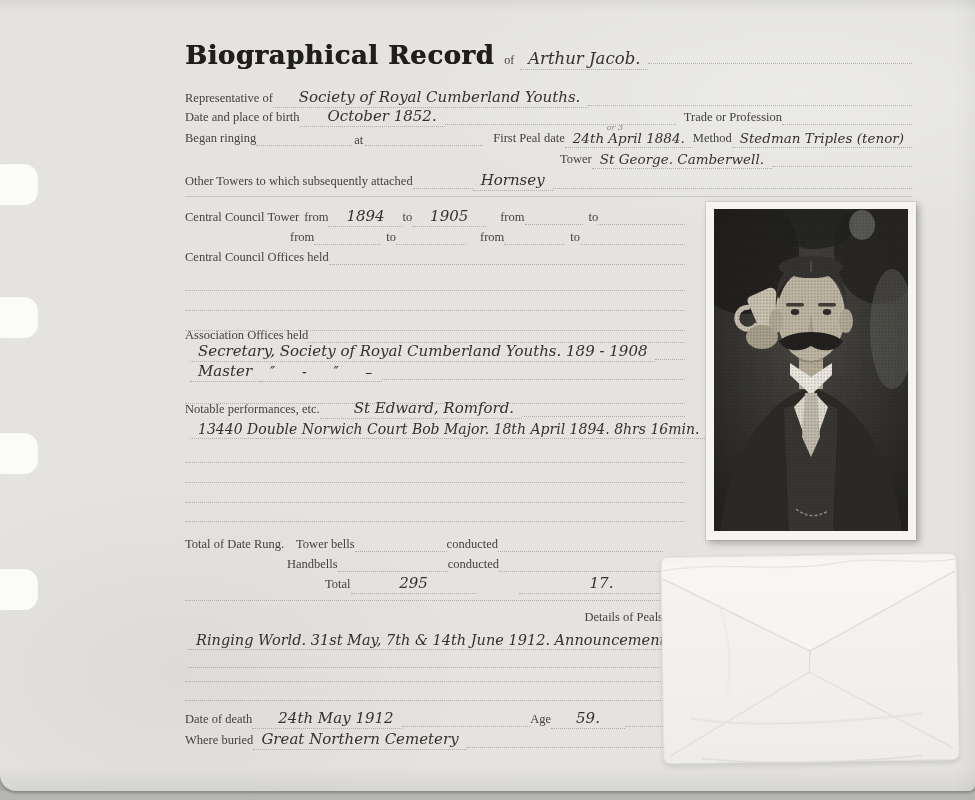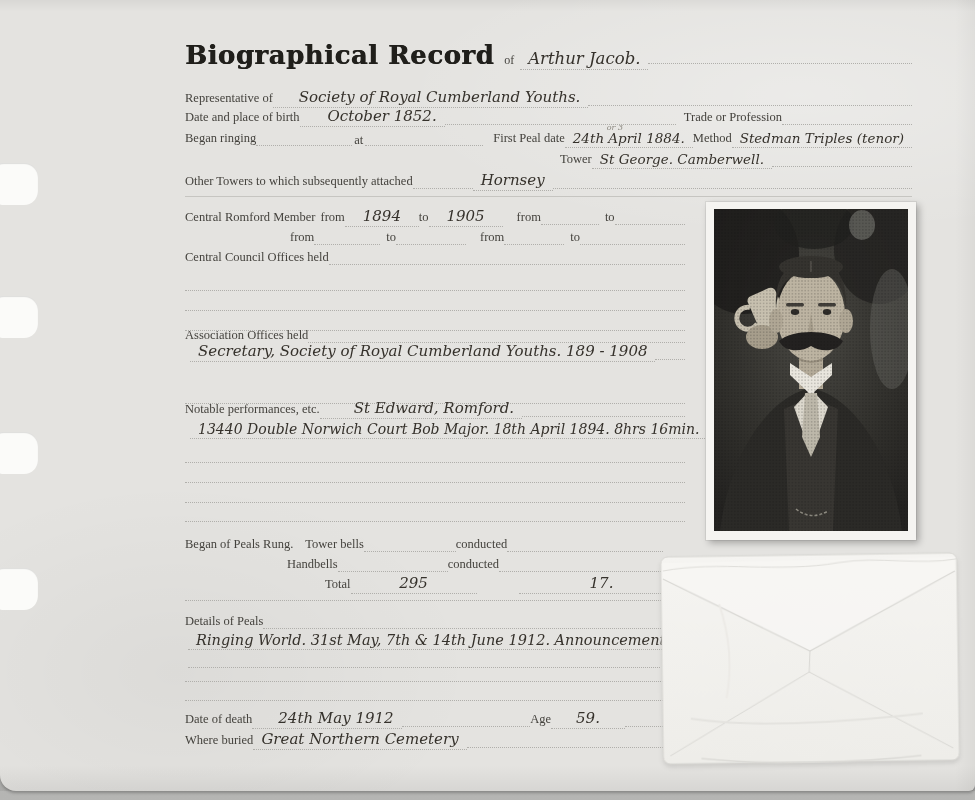--- a/index.html
+++ b/index.html
@@ -105,21 +105,21 @@
     <div class="row" style="left:185px;top:170px;width:727px;height:21px;">
       <span class="lbl">Other Towers to which subsequently attached</span>
       <div class="fill fw" style="width:60px;"></div>
       <span class="hw">Hornsey</span>
       <div class="fill"></div>
     </div>
 
     <div class="sep" style="left:185px;top:196px;width:727px;"></div>
 
     <div class="row" style="left:185px;top:206px;width:500px;height:21px;">
-      <span class="lbl">Central Romford Member</span>
+      <span class="lbl">Central Council Tower</span>
       <span class="lbl" style="margin-left:5px;">from</span>
       <span class="hw hw-c fw" style="width:58px;">1894</span>
       <span class="lbl">to</span>
       <span class="hw hw-c fw" style="width:58px;">1905</span>
       <span class="lbl" style="margin-left:14px;">from</span>
       <div class="fill fw" style="width:58px;"></div>
       <span class="lbl" style="margin-left:6px;">to</span>
       <div class="fill"></div>
     </div>
 
@@ -143,58 +143,63 @@
     <div class="rule" style="left:185px;top:330px;width:500px;"></div>
 
     <div class="row" style="left:185px;top:324px;width:500px;height:21px;">
       <span class="lbl">Association Offices held</span>
       <div class="fill"></div>
     </div>
     <div class="row" style="left:190px;top:341px;width:495px;height:21px;">
       <span class="hw">Secretary, Society of Royal Cumberland Youths. 189  -  1908</span>
       <div class="fill"></div>
     </div>
+    <div class="row" style="left:190px;top:361px;width:495px;height:21px;">
+      <span class="hw">Master</span>
+      <span class="dittos">″      -      ″      –</span>
+      <div class="fill"></div>
+    </div>
     <div class="rule" style="left:185px;top:403px;width:500px;"></div>
 
     <div class="row" style="left:185px;top:398px;width:500px;height:21px;justify-content:center;">
       <span class="lbl">Notable performances, etc.</span>
       <span class="hw" style="padding-left:34px;">St Edward, Romford.</span>
       <div class="fill"></div>
     </div>
     <div class="row" style="left:190px;top:418px;width:495px;height:21px;">
       <span class="hw" style="font-size:14px;">13440 Double Norwich Court Bob Major. 18th April 1894. 8hrs 16min.</span>
       <div class="fill"></div>
     </div>
     <div class="rule" style="left:185px;top:462px;width:500px;"></div>
     <div class="rule" style="left:185px;top:482px;width:500px;"></div>
     <div class="rule" style="left:185px;top:502px;width:500px;"></div>
     <div class="rule" style="left:185px;top:521px;width:500px;"></div>
 
     <div class="row" style="left:185px;top:533px;width:478px;height:21px;">
-      <span class="lbl">Began of Peals Rung.</span>
+      <span class="lbl">Total of Date Rung.</span>
       <span class="lbl" style="margin-left:12px;">Tower bells</span>
       <div class="fill fw" style="width:92px;"></div>
       <span class="lbl">conducted</span>
       <div class="fill"></div>
     </div>
     <div class="row" style="left:287px;top:553px;width:376px;height:21px;">
       <span class="lbl">Handbells</span>
       <div class="fill fw" style="width:110px;"></div>
       <span class="lbl">conducted</span>
       <div class="fill"></div>
     </div>
     <div class="row" style="left:325px;top:573px;width:338px;height:21px;">
       <span class="lbl">Total</span>
       <span class="hw hw-c fw" style="width:110px;">295</span>
       <div class="spacer" style="width:42px;"></div>
       <span class="hw hw-c fw" style="width:150px;">17.</span>
     </div>
     <div class="rule" style="left:185px;top:600px;width:478px;"></div>
 
-    <div class="row" style="left:185px;top:610px;width:478px;height:21px;">
+    <div class="row" style="left:185px;top:610px;width:478px;height:21px;flex-direction:column;">
       <span class="lbl">Details of Peals</span>
       <div class="fill"></div>
     </div>
     <div class="row" style="left:188px;top:629px;width:472px;height:21px;">
       <span class="hw" style="font-size:14.5px;">Ringing World. 31st May, 7th &amp; 14th June 1912. Announcement of</span>
       <div class="fill"></div>
     </div>
     <div class="row" style="left:188px;top:649px;width:472px;height:21px;">
       <div class="fill"></div>
     </div>

